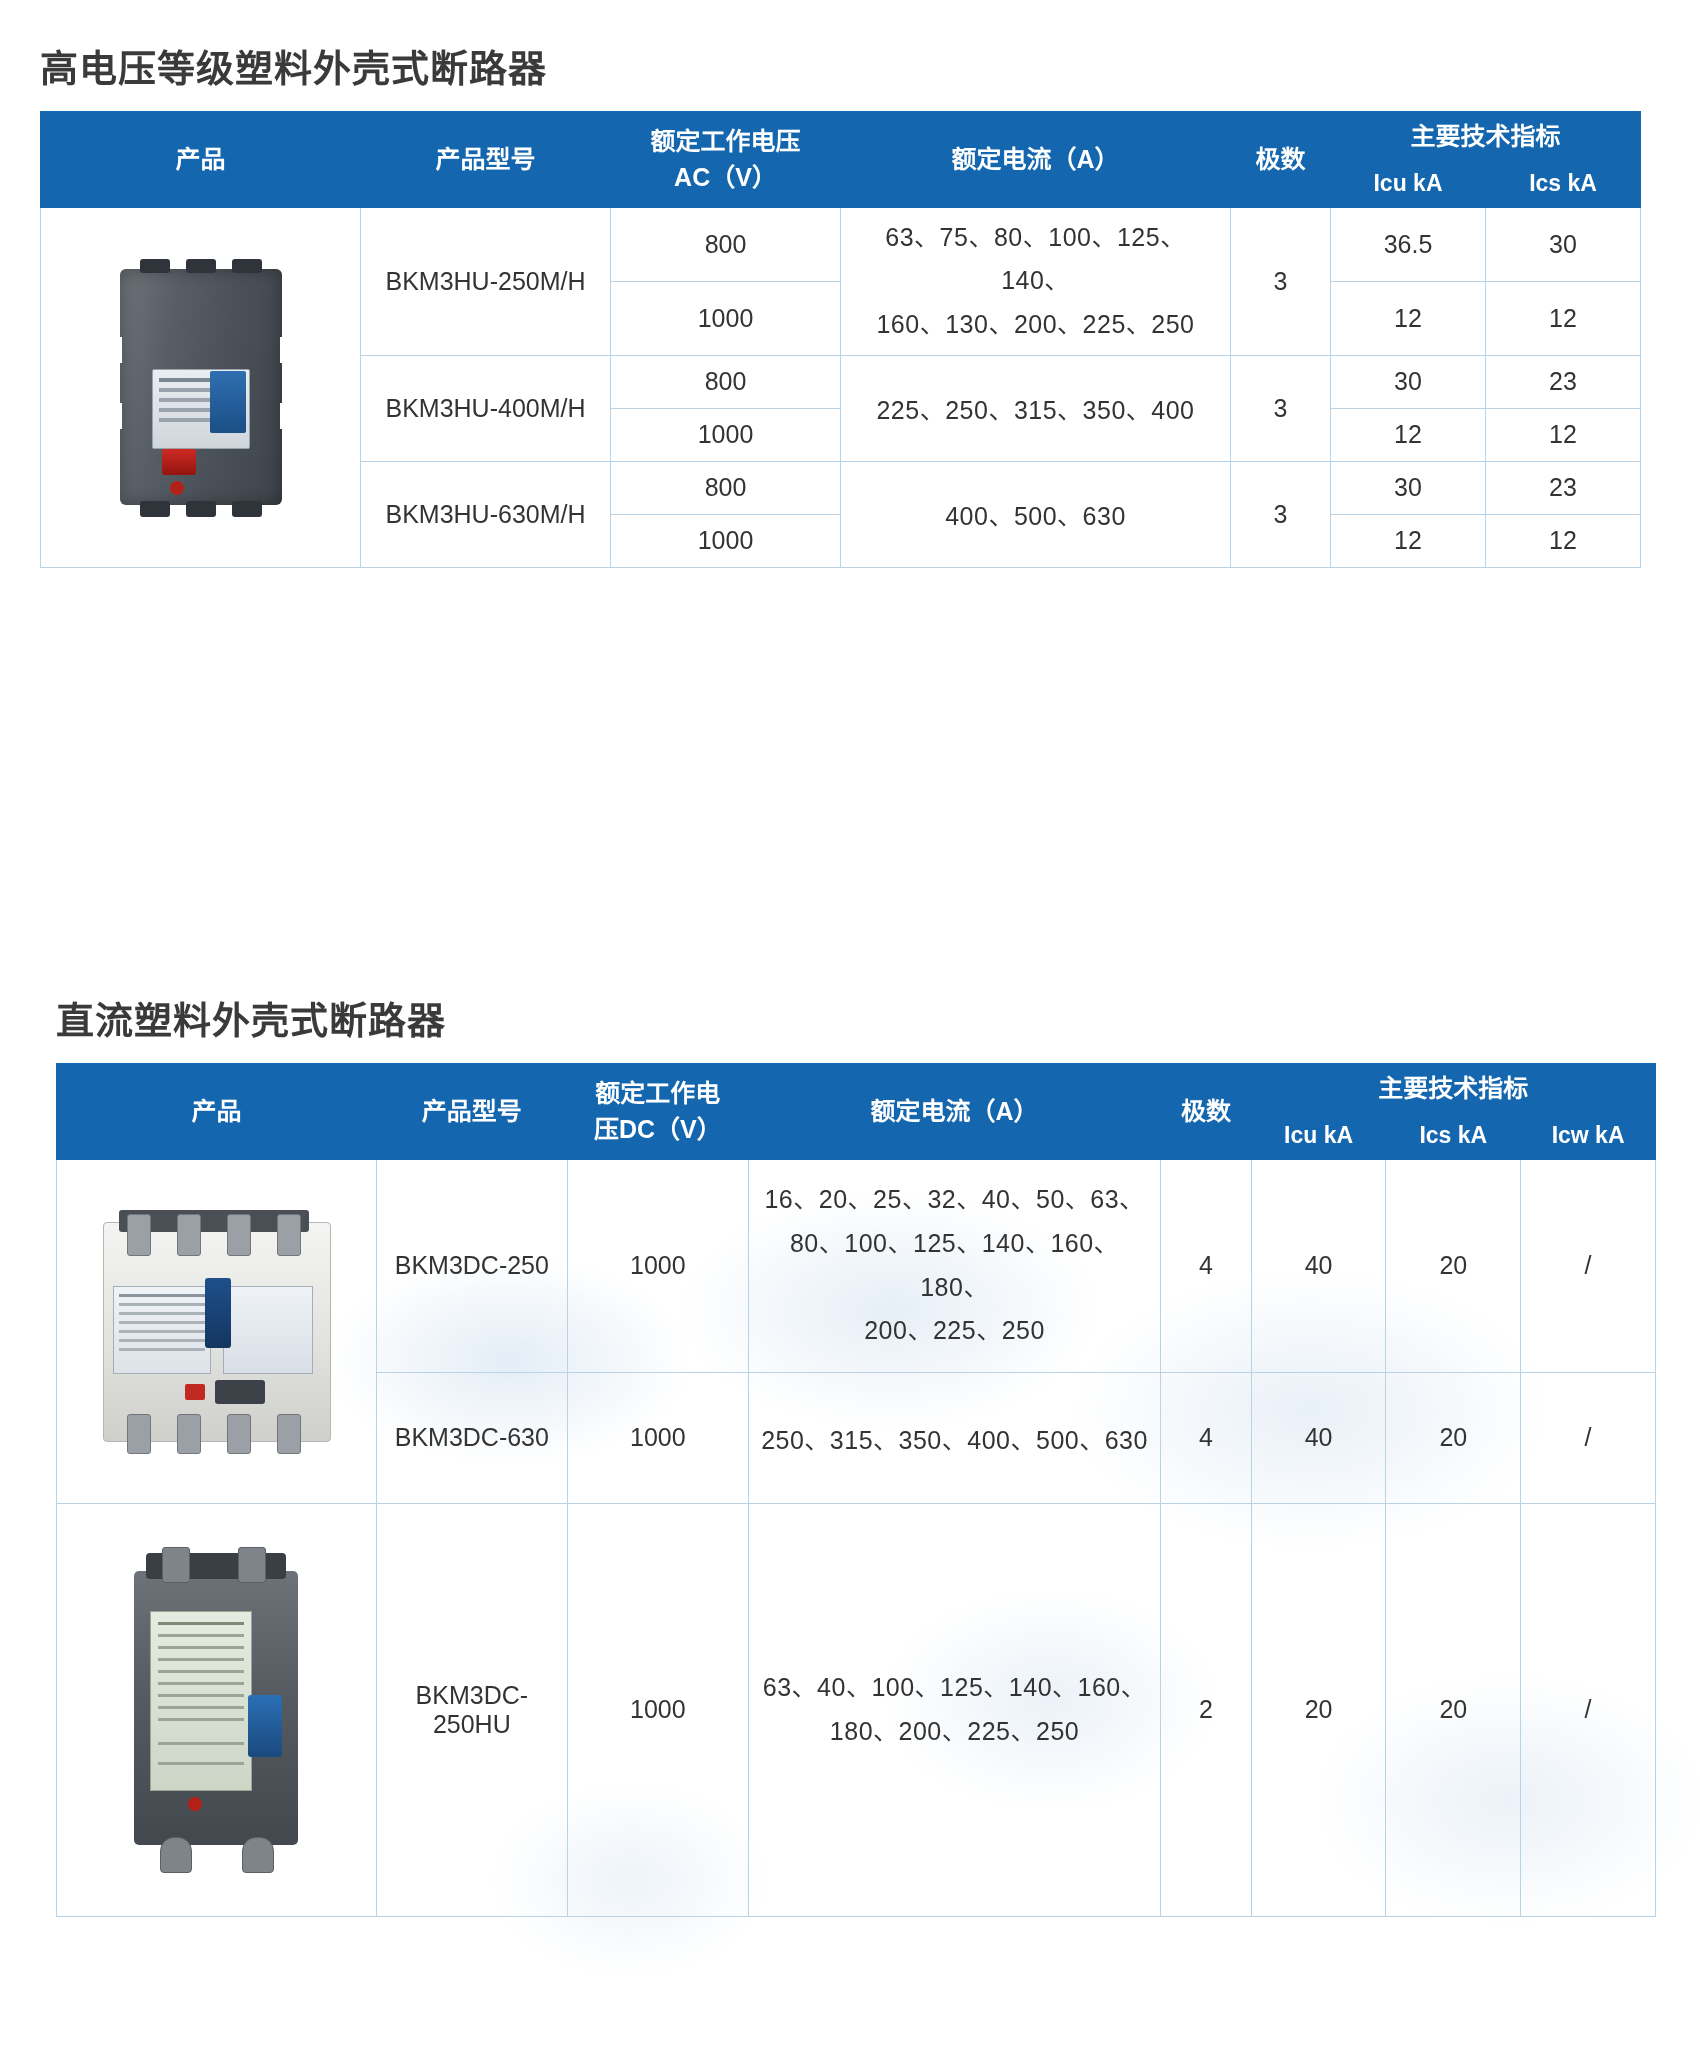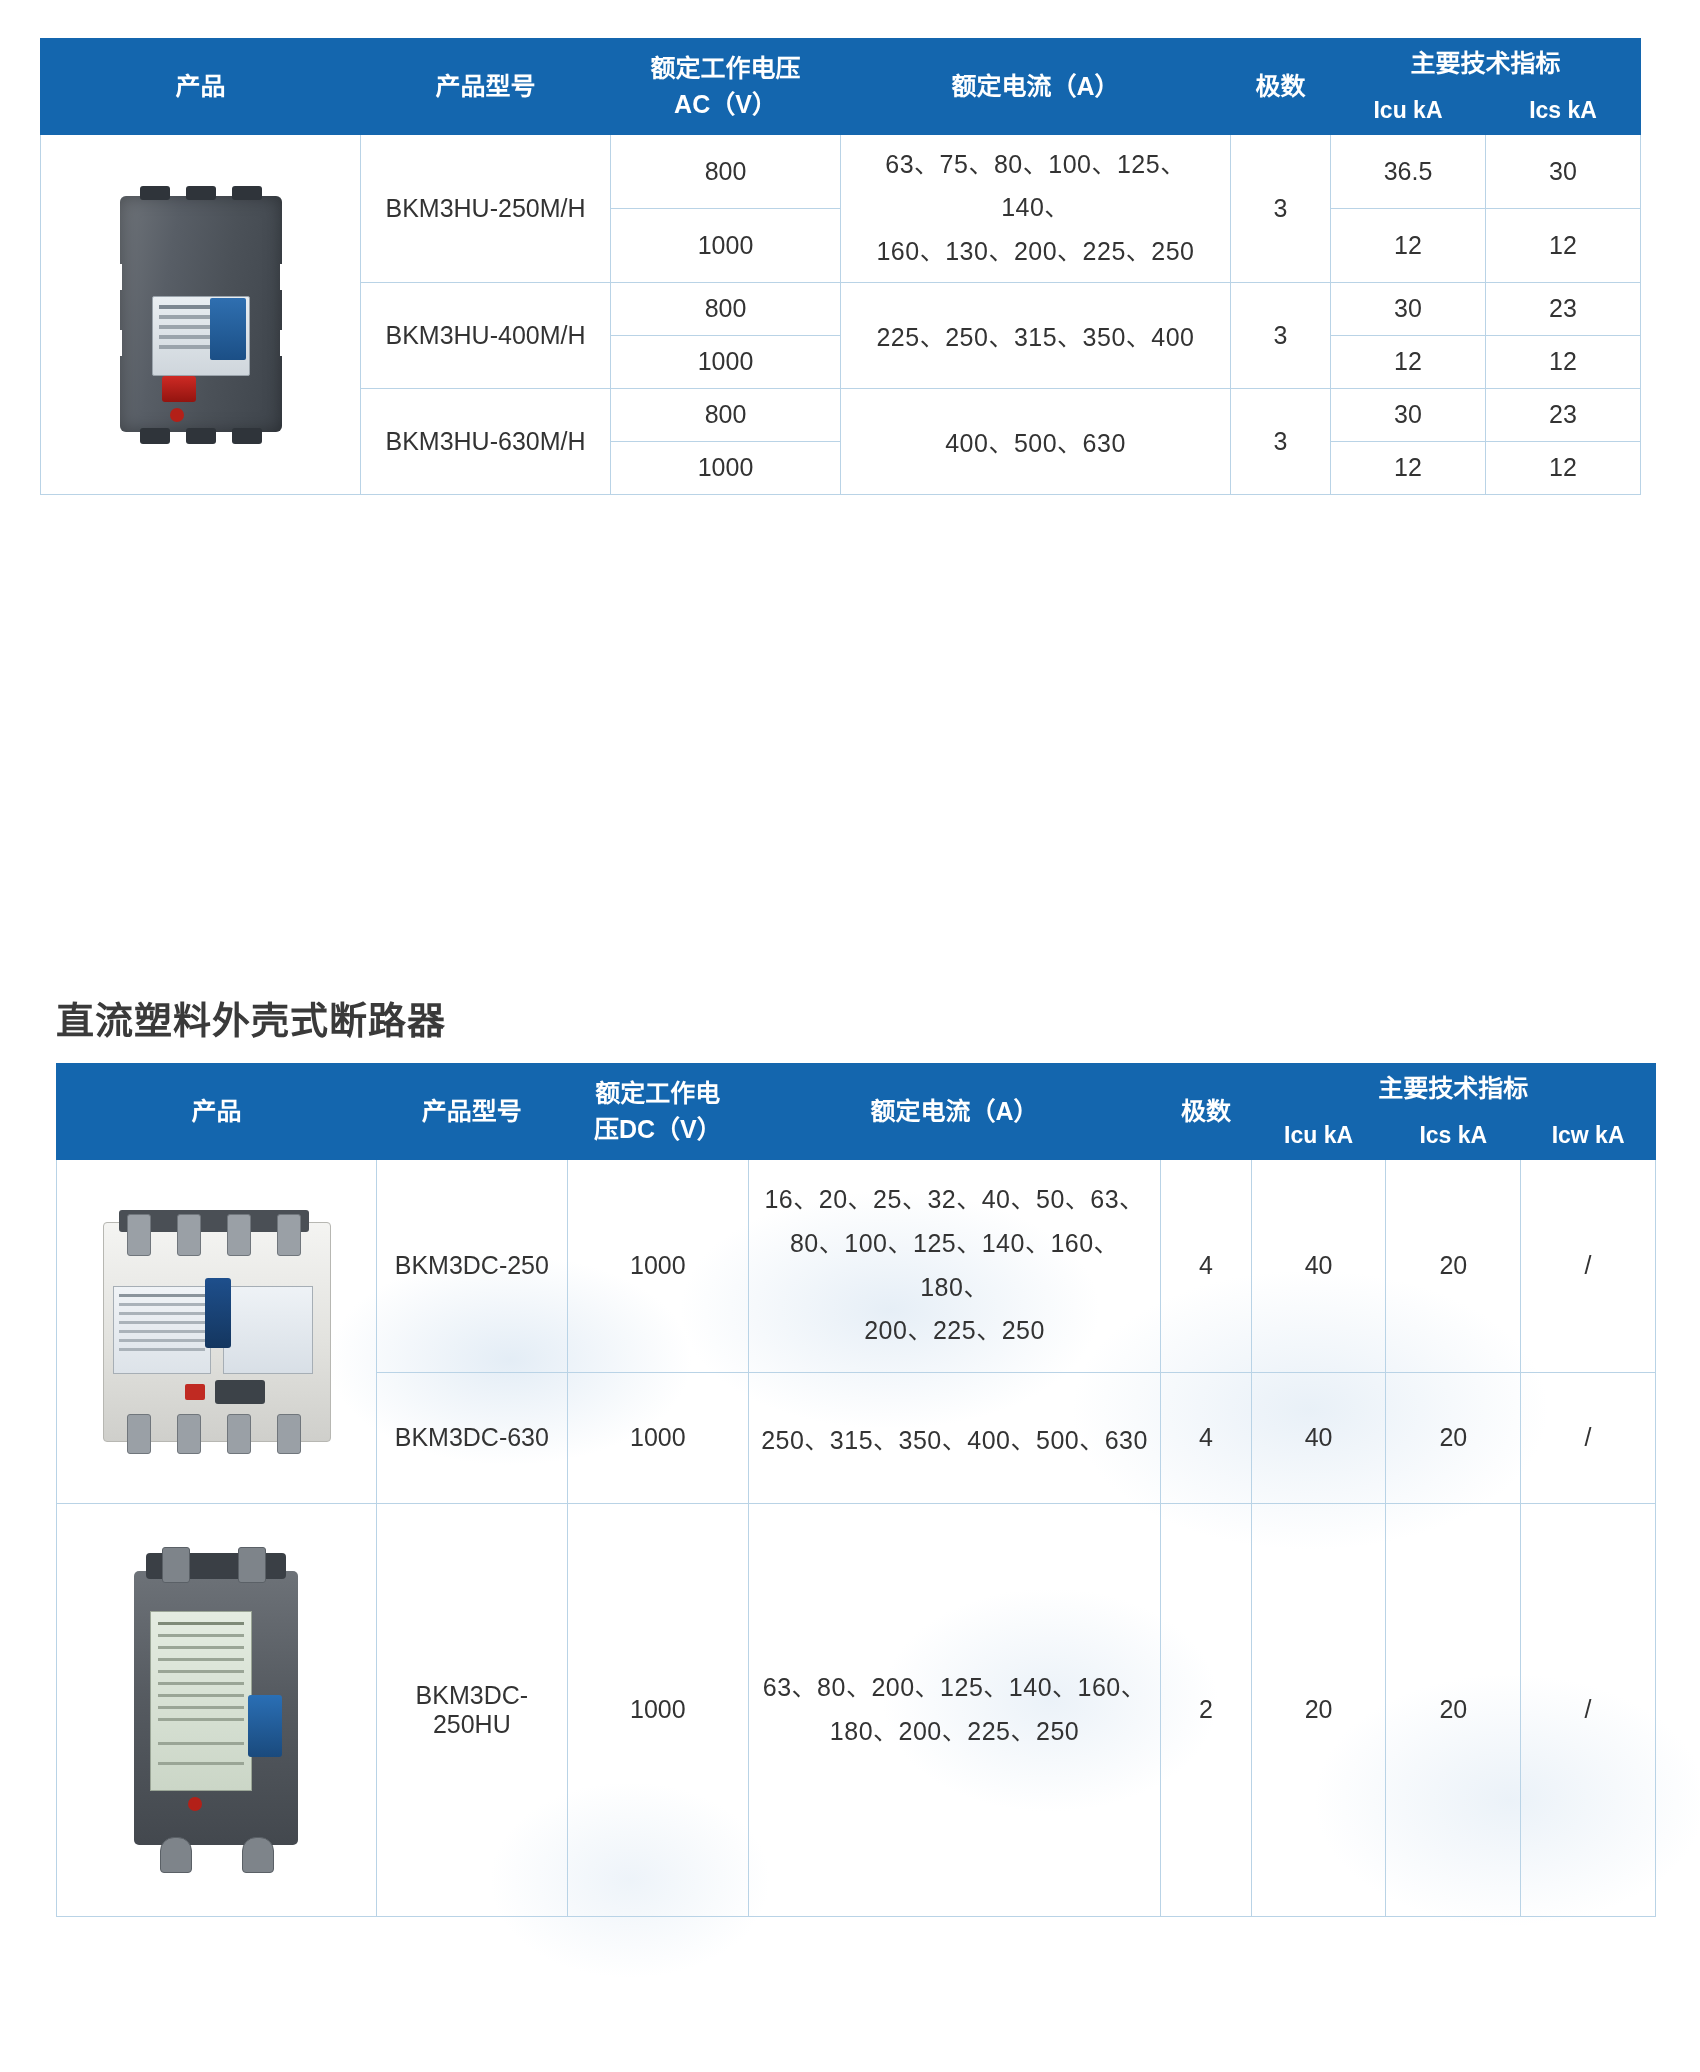--- a/index.html
+++ b/index.html
@@ -206,20 +206,21 @@
   }
 </style>
 </head>
 <body>
 
 <div class="watermark"></div>
 
 <div class="content">
 
   <section class="section" style="left:40px; top:38px; width:1620px;">
+    <h2 class="section-title">高电压等级塑料外壳式断路器</h2>
 
     <table class="spec" style="width:1600px;">
       <colgroup>
         <col style="width:320px">
         <col style="width:250px">
         <col style="width:230px">
         <col style="width:390px">
         <col style="width:100px">
         <col style="width:155px">
         <col style="width:155px">
@@ -403,21 +404,21 @@
                 <div class="dot"></div>
               </div>
             </div>
           </td>
           <td class="cell-model">
             <div>BKM3DC-</div>
             <div>250HU</div>
           </td>
           <td class="cell-num">1000</td>
           <td class="cell-txt cur-cell">
-            <div>63、80、200、125、140、160、</div>
+            <div>63、40、100、125、140、160、</div>
             <div>180、200、225、250</div>
           </td>
           <td class="cell-num">2</td>
           <td class="cell-num">20</td>
           <td class="cell-num">20</td>
           <td class="cell-num">/</td>
         </tr>
       </tbody>
     </table>
   </section>

